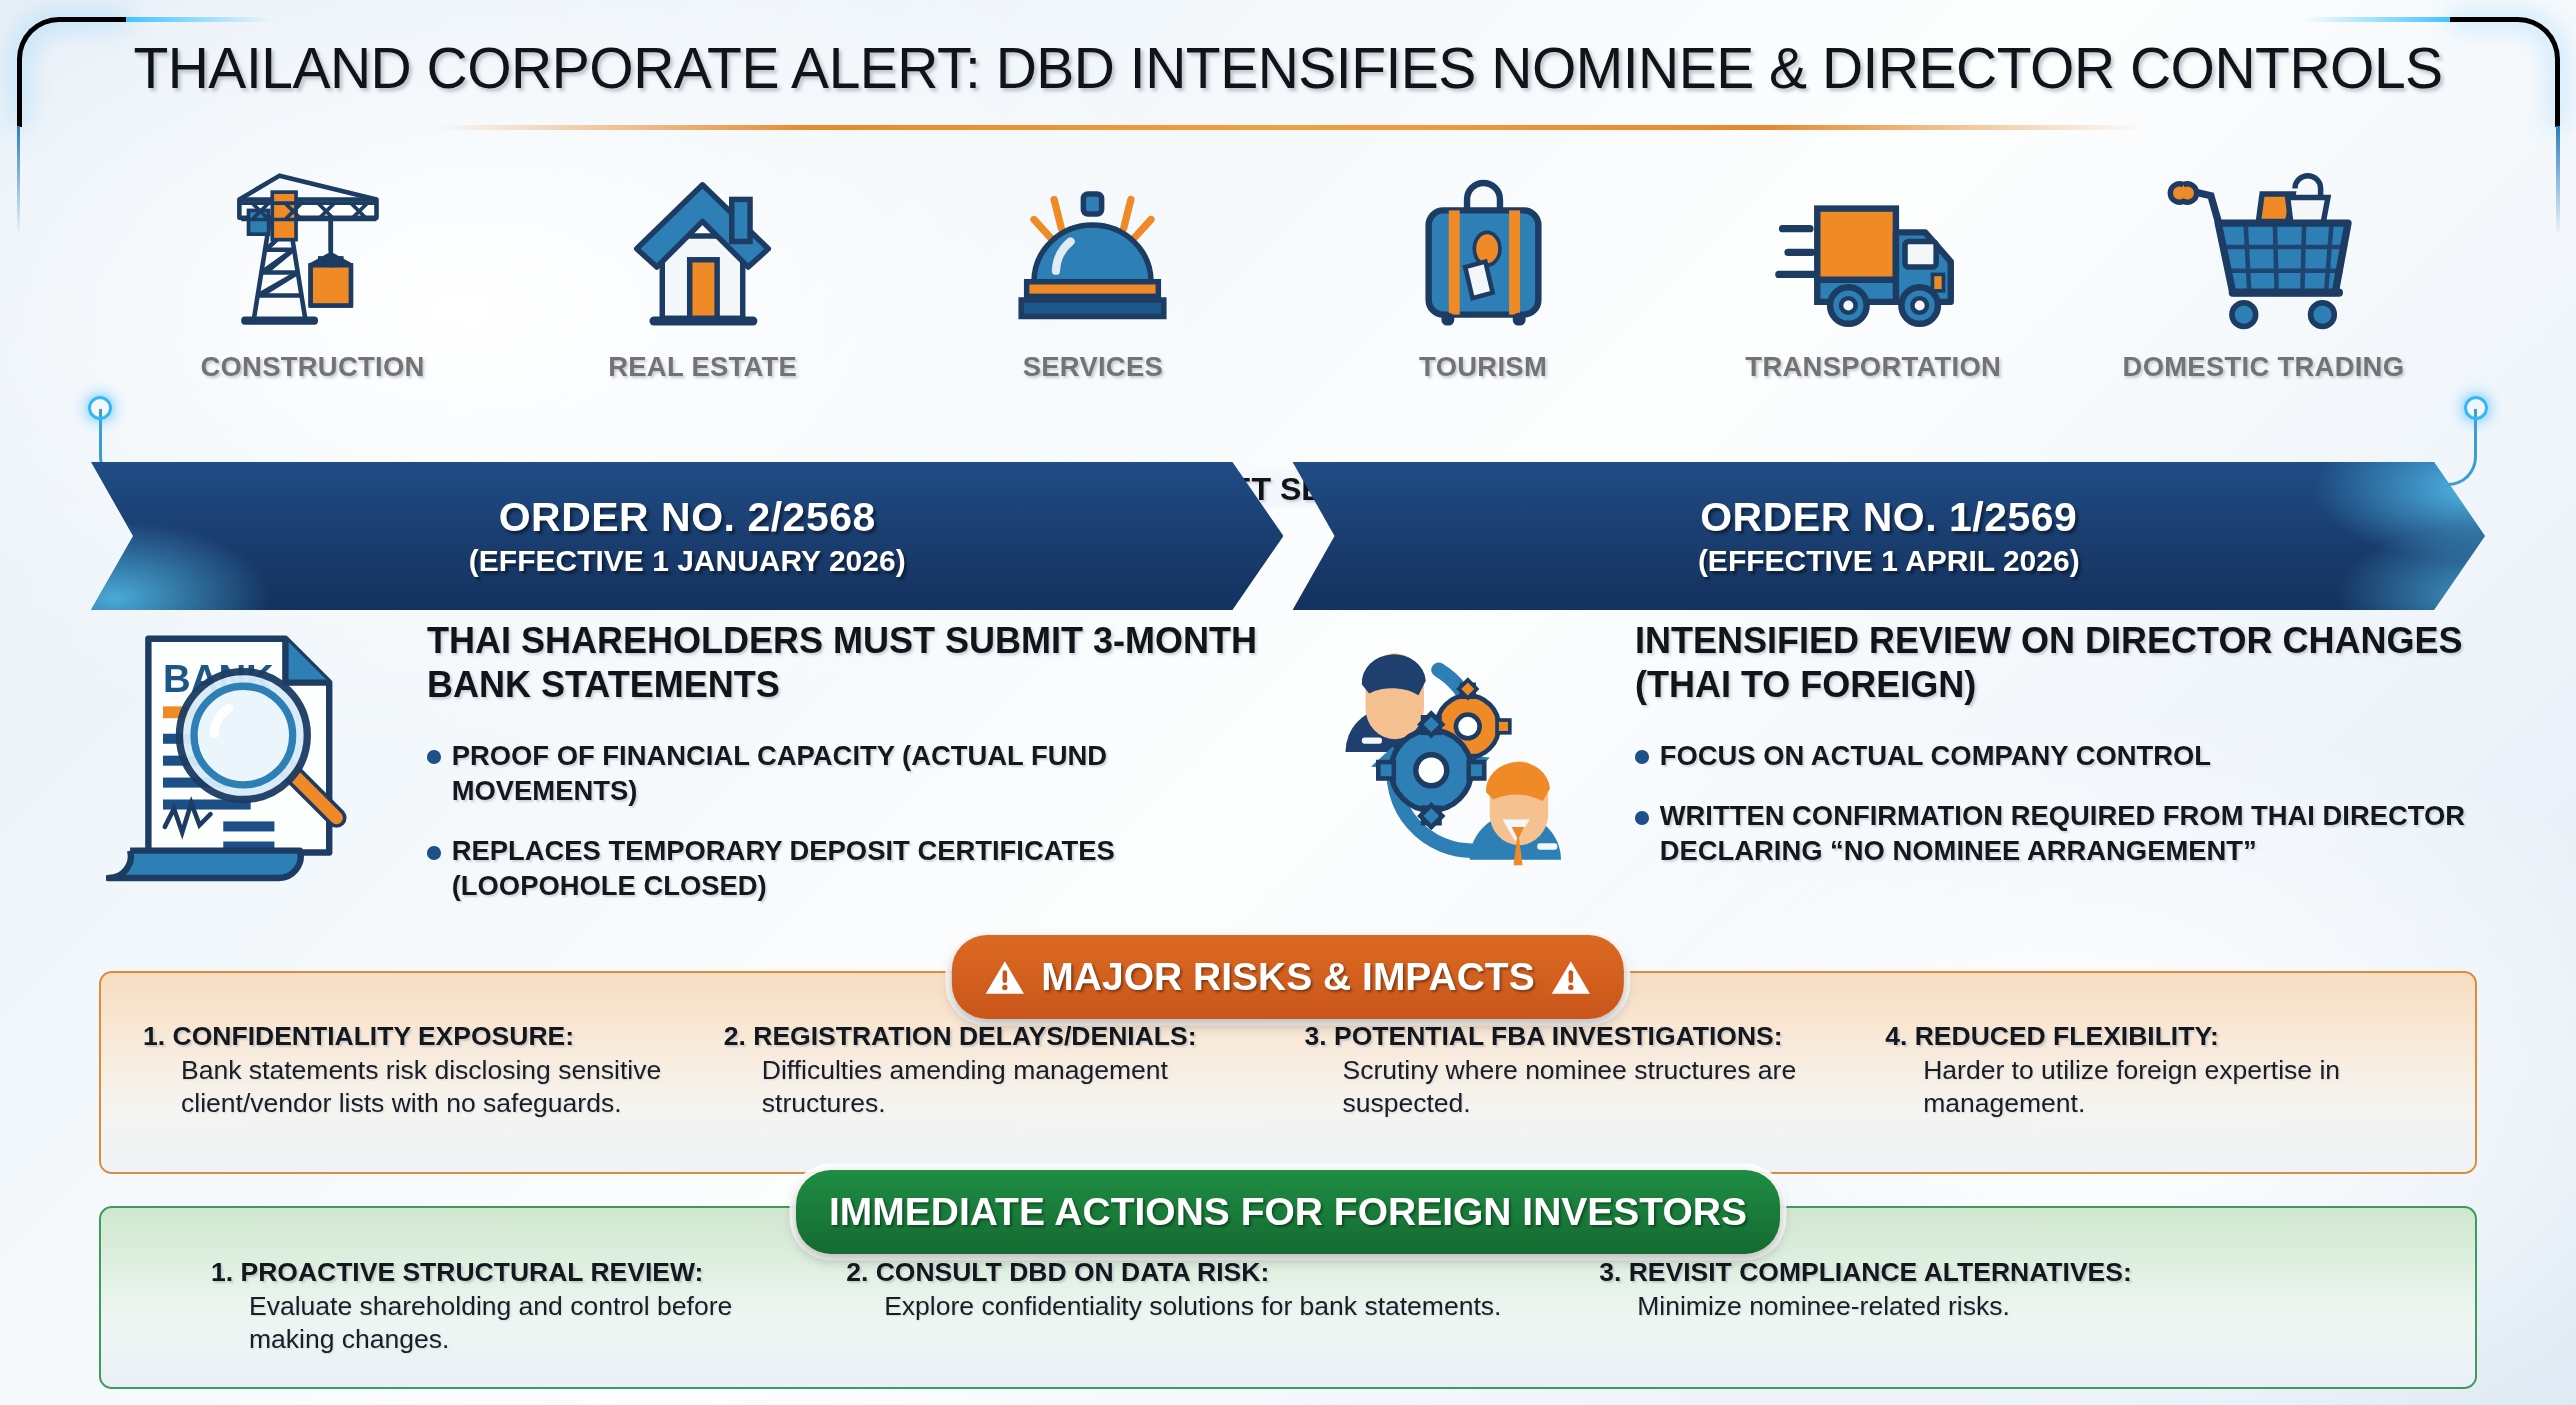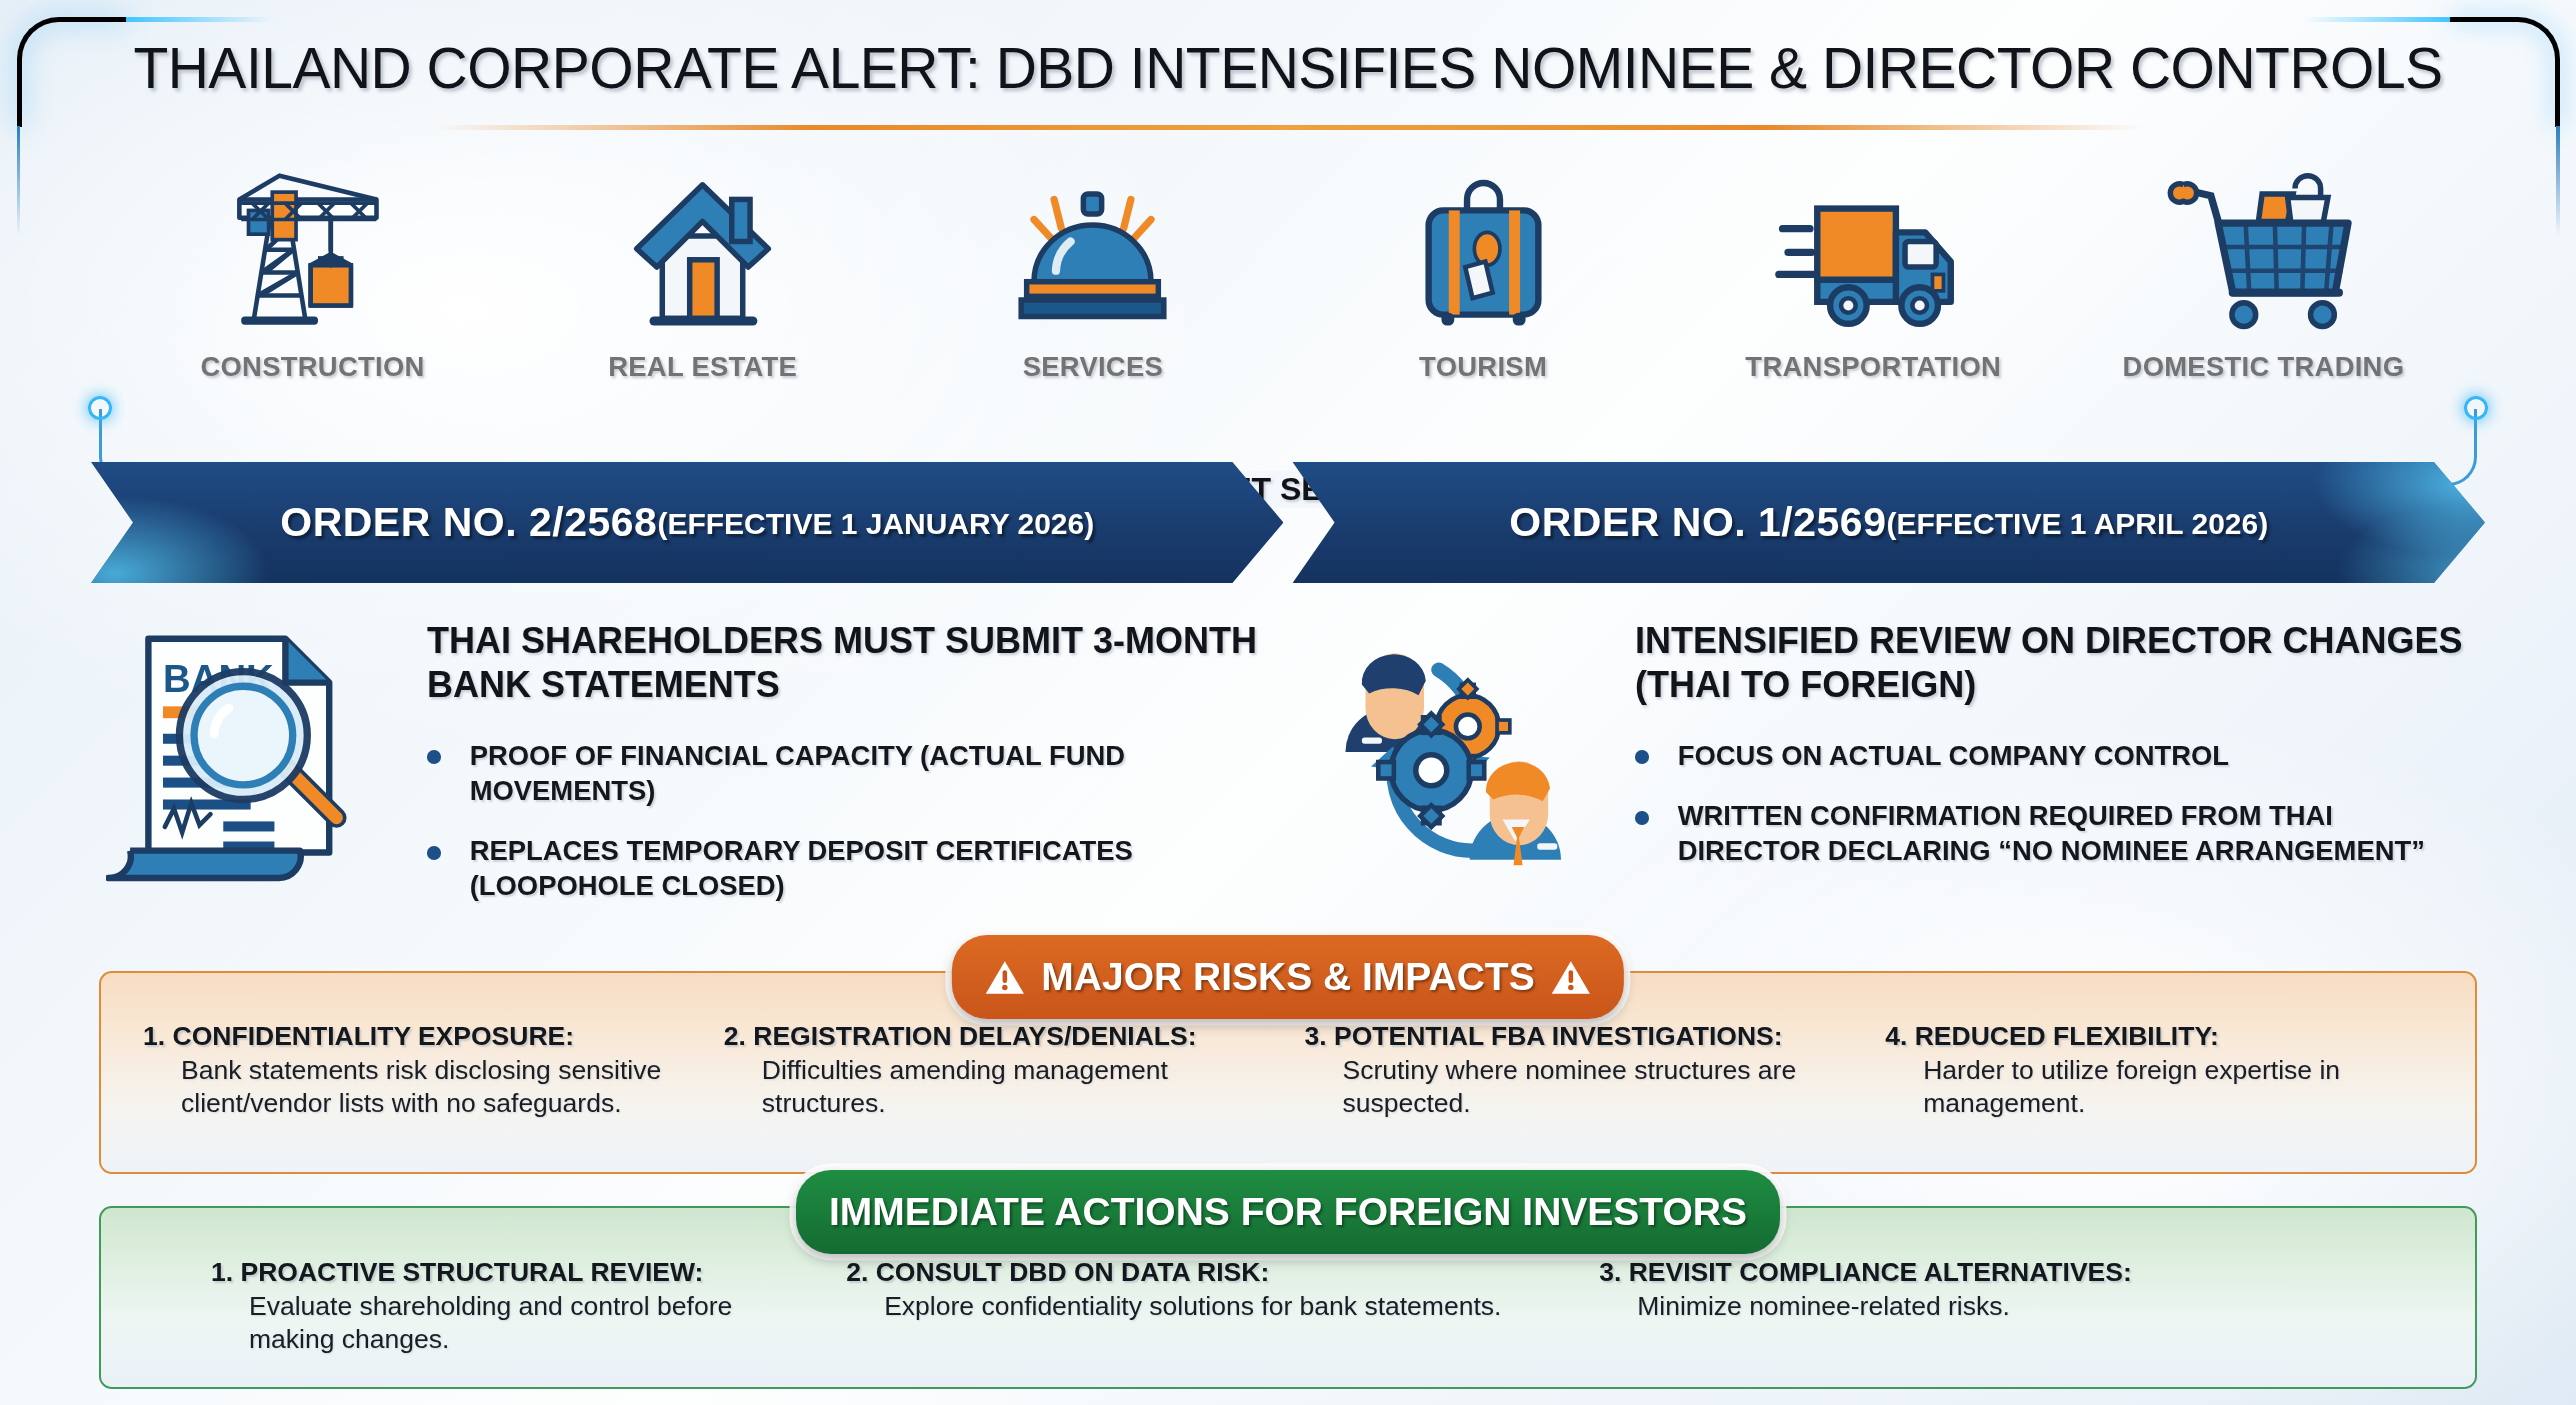--- a/index.html
+++ b/index.html
@@ -76,23 +76,23 @@
   .bracket-label {
     position: absolute; left: 50%; transform: translateX(-50%);
     bottom: -25px; background: #f4f8fc; padding: 0 27.4px;
     font-size: 32px; font-weight: 700; color: #101318; white-space: nowrap;
     text-shadow: 1.8px 1.8px 2.7px rgba(150,160,175,.5);
   }
 
   
   .ribbons { position: absolute; left: 91px; right: 91px; top: 462px; height: 121px; display: flex; }
   .ribbon {
-    position: relative; flex: 1; height: 121px;
+    position: relative; flex: 1; height: 148px;
     background: linear-gradient(180deg, #1f4d86 0%, #1b3f72 45%, #14325e 100%);
-    display: flex; flex-direction: row; align-items: center; justify-content: center;
+    display: flex; flex-direction: column; align-items: center; justify-content: center;
     color: #ffffff; box-shadow: 0 4.6px 11px rgba(30,60,100,.35);
   }
   .ribbon-left {
     clip-path: polygon(0 0, calc(100% - 51px) 0, 100% 50%, calc(100% - 51px) 100%, 0 100%, 42px 50%);
     margin-right: 9.1px;
   }
   .ribbon-right {
     clip-path: polygon(0 0, calc(100% - 51px) 0, 100% 50%, calc(100% - 51px) 100%, 0 100%, 42px 50%);
   }
   .ribbon::after {
@@ -116,21 +116,21 @@
   
   .details { position: absolute; left: 101px; right: 101px; top: 606px; display: flex; gap: 42px; }
   .detail-col { flex: 1; display: flex; align-items: flex-start; gap: 24px; }
   .detail-art { width: 302px; flex: 0 0 302px; height: 293px; display:flex; align-items:flex-start; justify-content:center; padding-top: 9.1px; }
   .detail-body { flex: 1; padding-top: 12.8px; }
   .detail-head {
     font-size: 36px; font-weight: 700; color: #111418; line-height: 1.22;
     text-shadow: 1.8px 1.8px 2.7px rgba(150,160,175,.5);
   }
   .bullets { margin-top: 31px; }
-  .bullet { display: flex; gap: 29px; margin-bottom: 25.6px; }
+  .bullet { display: flex; gap: 11px; margin-bottom: 25.6px; }
   .bullet-dot {
     flex: 0 0 auto; width: 13.7px; height: 13.7px; border-radius: 50%;
     background: #1d4f88; margin-top: 12.8px;
   }
   .bullet-text {
     font-size: 27.4px; font-weight: 700; color: #14181d; line-height: 1.28;
     text-shadow: 1.8px 1.8px 1.8px rgba(160,170,185,.45);
   }
 
   

